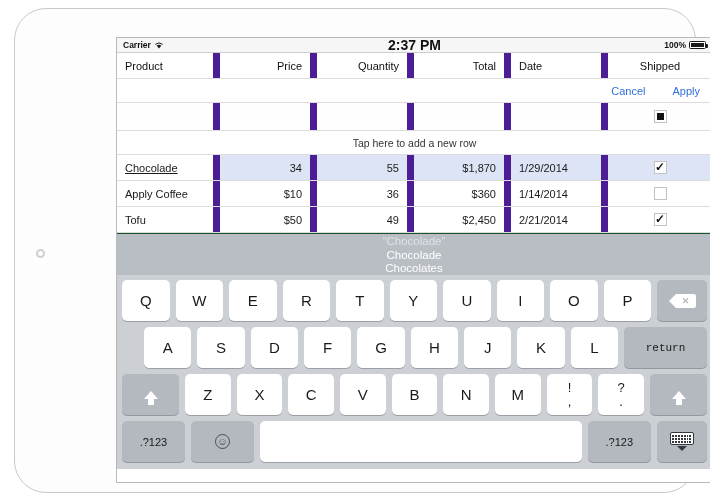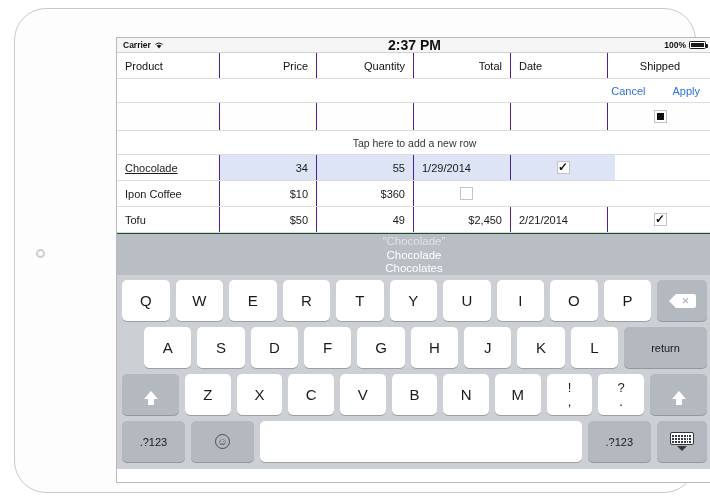--- a/index.html
+++ b/index.html
@@ -94,21 +94,21 @@
     background: #1a1a1a;
   }
 
   
   #table-area { background: #fff; }
   .trow { display: flex; border-bottom: 1px solid #dcdcdc; }
   .tcell {
     padding: 0 8px;
     display: flex; align-items: center;
     font-size: 11px; color: #1a1a1a;
-    border-right: 1px solid #4c1d95;
+    border-right: 7px solid #4c1d95;
     overflow: hidden; white-space: nowrap;
   }
   .tcell:last-child { border-right: none; }
   .c-product  { width: 103px; justify-content: flex-start; }
   .c-price    { width: 97px;  justify-content: flex-end; }
   .c-quantity { width: 97px;  justify-content: flex-end; }
   .c-total    { width: 97px;  justify-content: flex-end; }
   .c-date     { width: 97px;  justify-content: flex-start; }
   .c-shipped  { width: 104px; justify-content: center; }
 
@@ -194,21 +194,21 @@
   }
   .key.gray {
     background: #b4b9bf;
     box-shadow: 0 1px 0 #93989e;
   }
   .key.small-txt { font-size: 11px; }
   #row1 .key { flex: 1; }
   #row1 .key.del { flex: 1.05; }
   #row2 { padding-left: 22px; padding-right: 0; }
   #row2 .key { flex: 1; }
-  #row2 .key.ret { flex: 1.75; }
+  #row2 .key.ret { flex: 1.75; font-family: Liberation Mono, monospace; }
   #row3 .key { flex: 1; }
   #row3 .key.shift { flex: 1.25; }
   #row4 .key.num { flex: 1.25; }
   #row4 .key.emo { flex: 1.25; }
   #row4 .key.space { flex: 6.4; }
   #row4 .key.dismiss { flex: 1.0; }
 
   .dual { display: flex; flex-direction: column; align-items: center; line-height: 1.0; }
   .dual .top { font-size: 13px; }
   .dual .bot { font-size: 13px; margin-top: 1px; }
@@ -327,31 +327,34 @@
 
       <div id="addrow-row">
         <span>Tap here to add a new row</span>
       </div>
 
       <div id="rows-container">
           <div class="trow data-row selected">
             <div class="tcell c-product editing-cell">Chocolade</div>
             <div class="tcell c-price">34</div>
             <div class="tcell c-quantity">55</div>
+            <div class="tcell c-total">$1,870</div>
             <div class="tcell c-date">1/29/2014</div>
             <div class="tcell c-shipped">
               <span class="cbox">
                 <span class="chk">✓</span>
               </span>
             </div>
           </div>
           <div class="trow data-row">
-            <div class="tcell c-product">Ipon Coffee</div>
+            <div class="tcell c-product">Apply Coffee</div>
             <div class="tcell c-price">$10</div>
+            <div class="tcell c-quantity">36</div>
             <div class="tcell c-total">$360</div>
+            <div class="tcell c-date">1/14/2014</div>
             <div class="tcell c-shipped">
               <span class="cbox"></span>
             </div>
           </div>
           <div class="trow data-row">
             <div class="tcell c-product">Tofu</div>
             <div class="tcell c-price">$50</div>
             <div class="tcell c-quantity">49</div>
             <div class="tcell c-total">$2,450</div>
             <div class="tcell c-date">2/21/2014</div>

